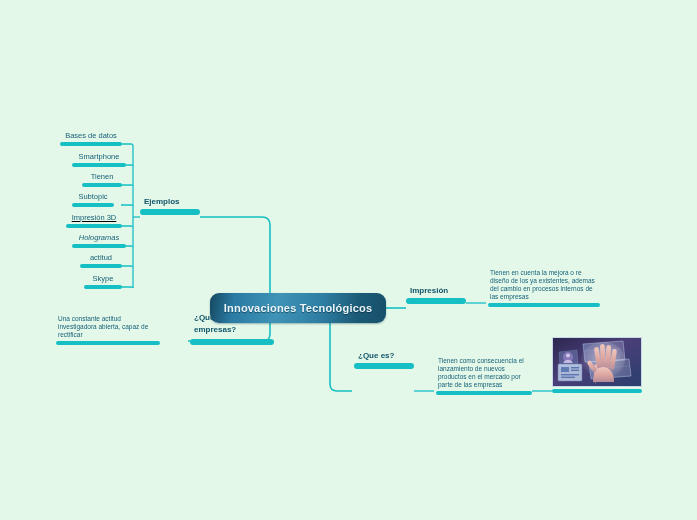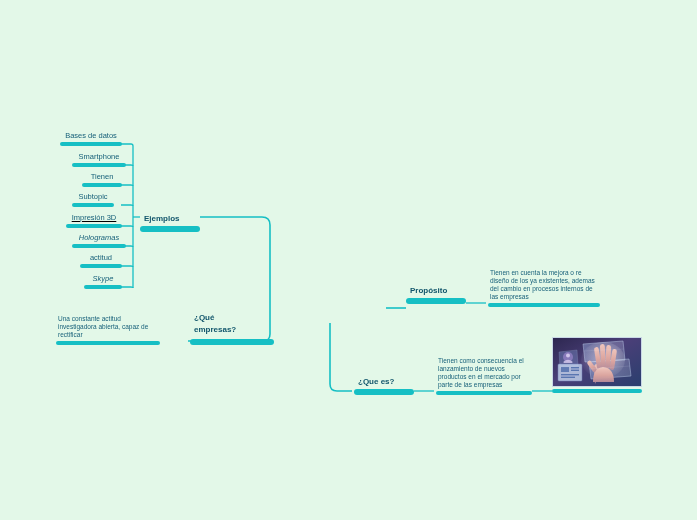--- a/index.html
+++ b/index.html
@@ -188,53 +188,56 @@
   <div class="topic center" style="left:72px; top:233px; width:54px;font-style:italic;">
     <div class="label">Hologramas</div>
     <div class="bar"></div>
   </div>
 
   <div class="topic center" style="left:80px; top:253px; width:42px;">
     <div class="label">actitud</div>
     <div class="bar"></div>
   </div>
 
-  <div class="topic center" style="left:84px; top:274px; width:38px;font-style:italic;">
+  <div class="topic center" style="left:84px; top:274px; width:38px;">
     <div class="label">Skype</div>
     <div class="bar"></div>
   </div>
 
-  <div class="branch" style="position:absolute; left:140px; top:197px; width:60px;margin-top:17px;">
+  <div class="branch" style="position:absolute; left:140px; top:197px; width:60px;">
     <div class="label">Ejemplos</div>
     <div class="bar"></div>
   </div>
 
   <div class="branch two-line" style="position:absolute; left:190px; top:313px; width:42px;">
     <div class="label">¿Qué</div>
     <div class="label" style="padding-top:0;">empresas?</div>
     <div class="bar" style="width:84px; margin-top:2px;"></div>
   </div>
 
   <div class="note" style="position:absolute; left:56px; top:315px; width:104px;">
     <div class="label">Una constante actitud investigadora abierta, capaz de rectificar</div>
     <div class="bar"></div>
   </div>
 
+  <div id="root-node">
+    <span class="root-label">Innovaciones Tecnológicos</span>
+  </div>
 
   <div class="branch" style="position:absolute; left:406px; top:286px; width:60px;">
-    <div class="label">Propósito</div>
+    <div class="label">Impresión</div>
     <div class="bar"></div>
   </div>
 
   <div class="note" style="position:absolute; left:488px; top:269px; width:112px;">
     <div class="label">Tienen en cuenta la mejora o re diseño de los ya existentes, ademas del cambio en procesos internos de las empresas</div>
     <div class="bar"></div>
   </div>
 
-  <div class="branch" style="position:absolute; left:354px; top:377px; width:60px;">
+  <div class="branch" style="position:absolute; left:354px; top:351px; width:60px;">
     <div class="label">¿Que es?</div>
     <div class="bar"></div>
   </div>
 
   <div class="note" style="position:absolute; left:436px; top:357px; width:96px;">
     <div class="label">Tienen como consecuencia el lanzamiento de nuevos productos en el mercado por parte de las empresas</div>
     <div class="bar"></div>
   </div>
 
   <div class="img-node" style="left:552px; top:337px;">

